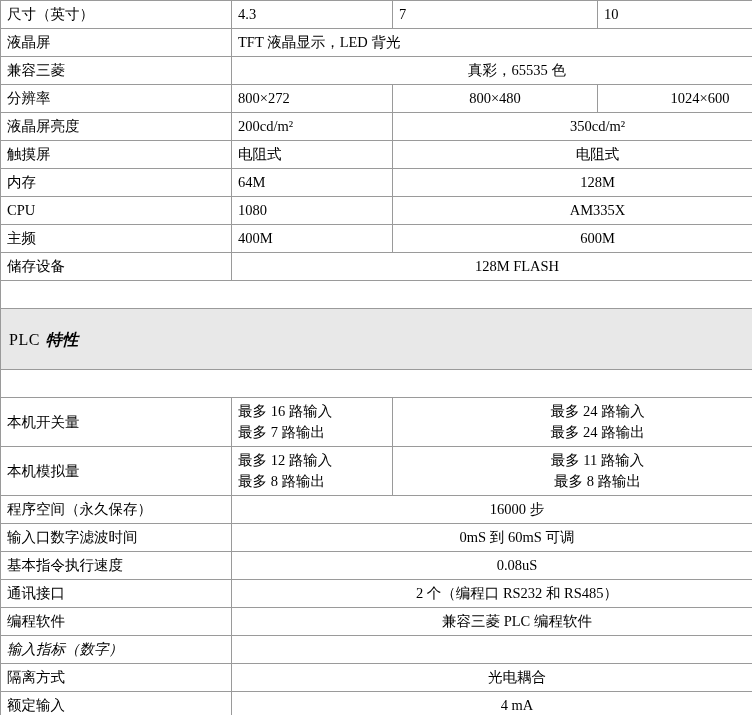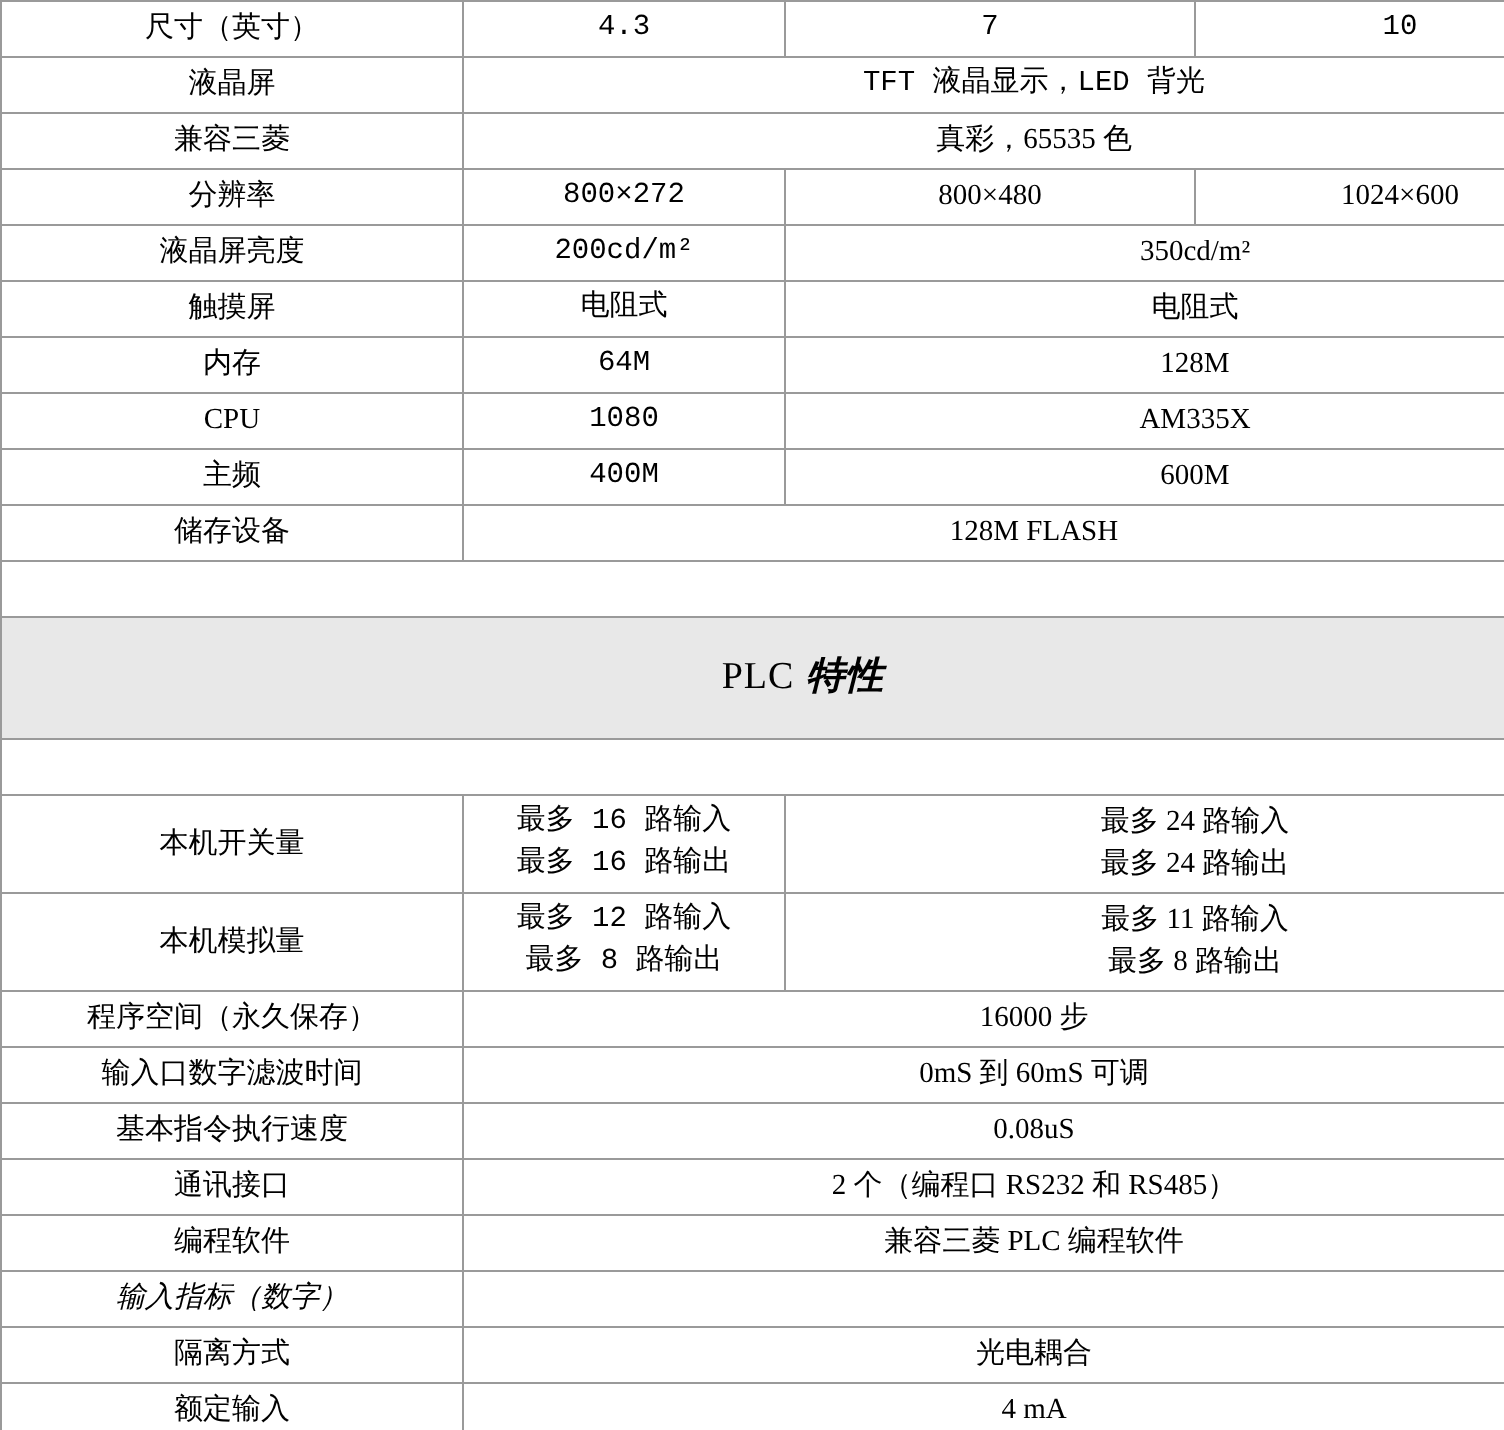--- a/index.html
+++ b/index.html
@@ -25,42 +25,41 @@
     table-layout: fixed;
   }
   table.spec td {
     border: 1px solid #9a9a9a;
     padding: 3px 6px;
     font-size: 14.5px;
     line-height: 1.45;
     height: 21px;
     vertical-align: middle;
     background: #ffffff;
-    text-align: center;
   }
   td.label {
     width: 218px;
     text-align: left;
   }
   td.c1 { width: 148px; }
   td.c2 { width: 192px; }
   td.c3 { width: 192px; }
   .ctr { text-align: center; }
-  .lft { text-align: left; font-family: Liberation Mono, monospace; }
+  .lft { text-align: left; }
   tr.section-row td {
     background: #e8e8e8;
     border-left: 1px solid #9a9a9a;
     border-right: 1px solid #9a9a9a;
     border-top: 1px solid #9a9a9a;
     border-bottom: 1px solid #9a9a9a;
     padding: 10px 8px 10px 8px;
     height: 40px;
   }
   .section-title {
-    font-size: 19px;
+    font-size: 16px;
     letter-spacing: 0.5px;
   }
   .section-title .em {
     font-style: italic;
     font-weight: bold;
     padding-left: 6px;
   }
   .gap-row td {
     border: none;
     background: #ffffff;
@@ -153,21 +152,21 @@
       </tr>
 
       <tr class="gap-row">
         <td colspan="4"></td>
       </tr>
 
       <tr>
         <td class="label">本机开关量</td>
         <td class="c1 lft two-line">
           <div>最多 16 路输入</div>
-          <div>最多 16 路输出</div>
+          <div>最多 7 路输出</div>
         </td>
         <td class="ctr two-line" colspan="2">
           <div>最多 24 路输入</div>
           <div>最多 24 路输出</div>
         </td>
       </tr>
 
       <tr>
         <td class="label">本机模拟量</td>
         <td class="c1 lft two-line">

